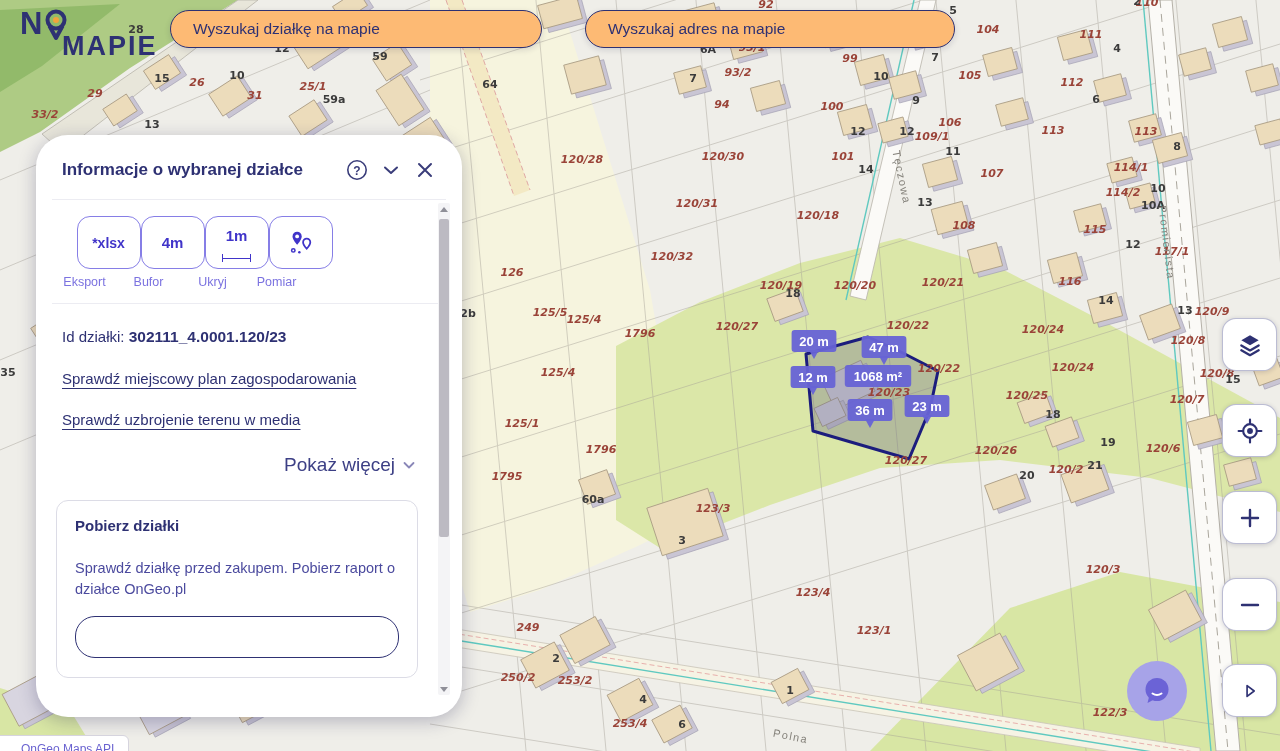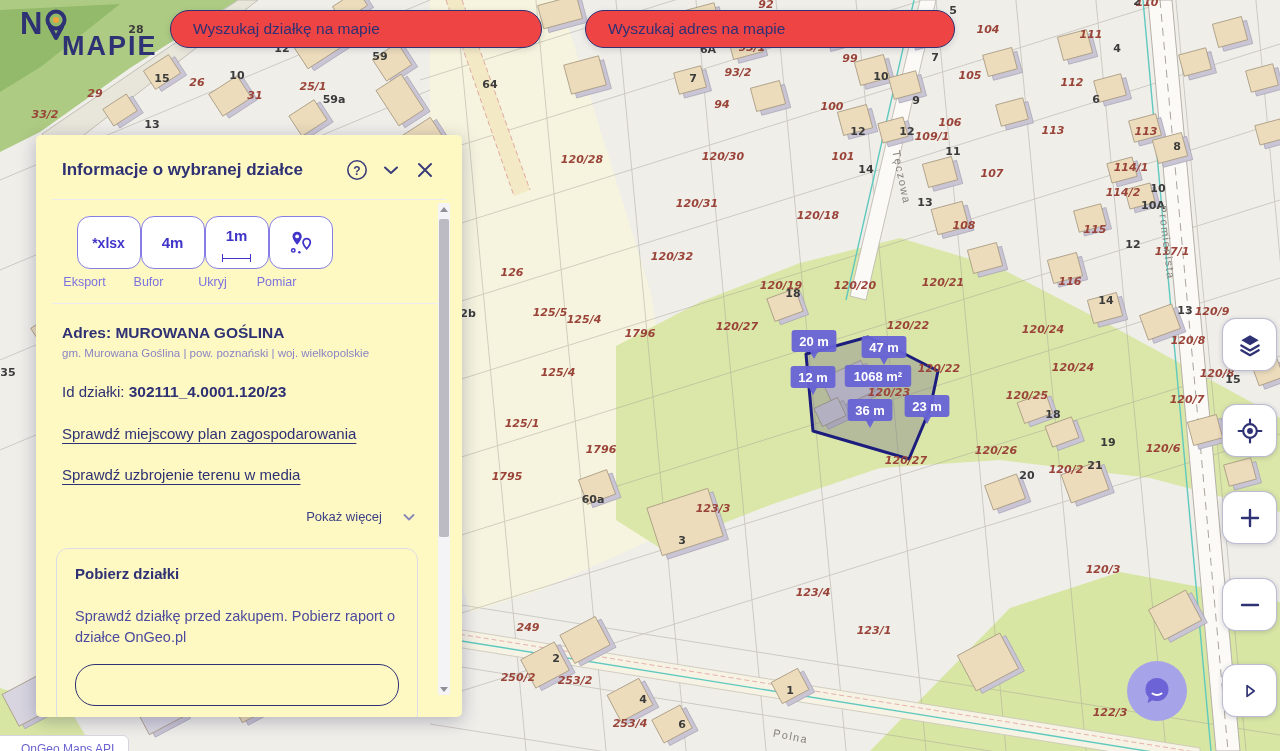--- a/index.html
+++ b/index.html
@@ -12,30 +12,30 @@
   .lbl-p{font:italic 700 11px "DejaVu Sans",sans-serif;fill:#9a4338;}
   .lbl-h{font:700 11px "DejaVu Sans",sans-serif;fill:#3b3b3b;}
   .lbl-s{font:500 11px "Liberation Sans",sans-serif;fill:#85827b;letter-spacing:1.5px;}
   .lbl-m{font:700 13px "Liberation Sans",sans-serif;fill:#fff;}
   
   .logo{position:absolute;left:20px;top:8px;color:#2e3173;line-height:1;cursor:pointer;}
   .logo .row1{display:flex;align-items:flex-start;font-weight:800;font-size:31px;letter-spacing:1px;}
   .logo .row2{font-weight:800;font-size:27px;letter-spacing:2px;margin:-9px 0 0 42px;}
   
   .searchbar{
-    position:absolute;top:10px;height:38px;background:#ef4444;border:1.7px solid #2e3173;
+    position:absolute;top:10px;height:38px;background:#fdba74;border:1.7px solid #2e3173;
     border-radius:20px;display:flex;align-items:center;padding:1px 22px;box-sizing:border-box;
     color:#2e3173;font-size:15.5px;font-weight:500;box-shadow:0 2px 6px rgba(20,20,60,.14);cursor:text;
   }
   #search1{left:170px;width:372px;}
   #search2{left:585px;width:370px;text-align:center;}
   
   .panel{
-    position:absolute;left:36px;top:135px;width:426px;height:582px;background:#fef9c3;
-    border-radius:5px;box-shadow:0 4px 18px rgba(30,30,80,.28);overflow:hidden;color:#2e3173;
+    position:absolute;left:36px;top:135px;width:426px;height:582px;background:#ffffff;
+    border-radius:32px;box-shadow:0 4px 18px rgba(30,30,80,.28);overflow:hidden;color:#2e3173;
   }
   .panel-header{display:flex;align-items:center;padding:22px 24px 12px 26px;}
   .panel-title{flex:1;font-size:17px;font-weight:700;}
   .hicon{display:flex;align-items:center;justify-content:center;width:26px;height:26px;margin-left:8px;cursor:pointer;}
   .divider{height:1px;background:#ececf2;margin:4px 16px 0 16px;}
   .actions{display:flex;gap:11px;margin:16px 0 0 22px;}
   .action{display:flex;flex-direction:column;align-items:center;width:53px;}
   .abox{
     width:64px;height:53px;border:1.5px solid #867ee6;border-radius:13px;background:#fff;
     color:#4034c9;font-family:"Liberation Sans",sans-serif;font-size:15px;font-weight:700;
@@ -45,21 +45,21 @@
   .acap{margin-top:6px;font-size:12.5px;color:#7b72e0;}
   .measure{position:relative;border-bottom:1.6px solid #4034c9;padding:0 3px 14px;}
   .measure::before,.measure::after{content:"";position:absolute;bottom:-4px;width:1.6px;height:8px;background:#4034c9;left:-1px;}
   .measure::after{left:auto;right:-1px;}
   .addr-block{margin:20px 44px 0 26px;}
   .addr-line{font-size:15.5px;font-weight:700;}
   .addr-sub{margin-top:5px;font-size:11.5px;color:#8a84c4;}
   .id-line{margin:24px 44px 0 26px;font-size:15px;}
   .id-line b{font-size:15.5px;}
   .plink{display:block;margin:24px 44px 0 26px;font-size:15px;color:#2e3173;text-decoration:underline;text-underline-offset:4px;cursor:pointer;}
-  .showmore{margin:26px 46px 0 0;text-align:right;font-size:13px;color:#3c3f85;cursor:pointer;display:flex;align-items:center;justify-content:flex-end;gap:20px;}
+  .showmore{margin:26px 46px 0 0;text-align:right;font-size:19px;color:#3c3f85;cursor:pointer;display:flex;align-items:center;justify-content:flex-end;gap:7px;}
   .diag-card{margin:24px 44px 0 20px;border:1px solid #dcdce6;border-radius:12px;padding:16px 18px 0 18px;height:160px;}
   .diag-title{font-size:15px;font-weight:700;}
   .diag-body{margin-top:24px;font-size:14.5px;line-height:1.45;color:#4b4a9e;}
   .diag-btn{margin-top:16px;height:40px;border:1.6px solid #2e3173;border-radius:20px;cursor:pointer;}
   
   .pscroll{position:absolute;right:12px;top:68px;bottom:22px;width:12px;background:#f4f4f6;border-radius:2px;}
   .sarrow{position:absolute;left:0;width:12px;height:12px;display:flex;align-items:center;justify-content:center;cursor:pointer;}
   .sarrow.up{top:0;}
   .sarrow.down{bottom:0;}
   .tri-up{width:0;height:0;border-left:4px solid transparent;border-right:4px solid transparent;border-bottom:5px solid #8f8f98;}
@@ -617,27 +617,20 @@
           <path d="M17.5 8.5c-1.8 0-3.2 1.4-3.2 3.2 0 2.3 3.2 5.8 3.2 5.8s3.2-3.5 3.2-5.8c0-1.8-1.4-3.2-3.2-3.2z" fill="none" stroke="#4034c9" stroke-width="1.6"></path>
           <circle cx="5.6" cy="19" r="1.5" fill="none" stroke="#4034c9" stroke-width="1.4"></circle>
           <circle cx="11" cy="20.6" r="1.1" fill="#4034c9"></circle>
         </svg>
       </button>
       <span class="acap">Pomiar</span>
     </div>
   </div>
   <div class="divider" style="margin-top:14px"></div>
 
-  <div class="addr-block">
-    <div class="addr-line">
-      <span>Adres:</span>
-      <span>MUROWANA GOŚLINA</span>
-    </div>
-    <div class="addr-sub">gm. Murowana Goślina | pow. poznański | woj. wielkopolskie</div>
-  </div>
 
   <div class="id-line">
     <span>Id działki:</span>
     <b>302111_4.0001.120/23</b>
   </div>
 
   <a class="plink">Sprawdź miejscowy plan zagospodarowania</a>
   <a class="plink">Sprawdź uzbrojenie terenu w media</a>
 
   <div class="showmore">

